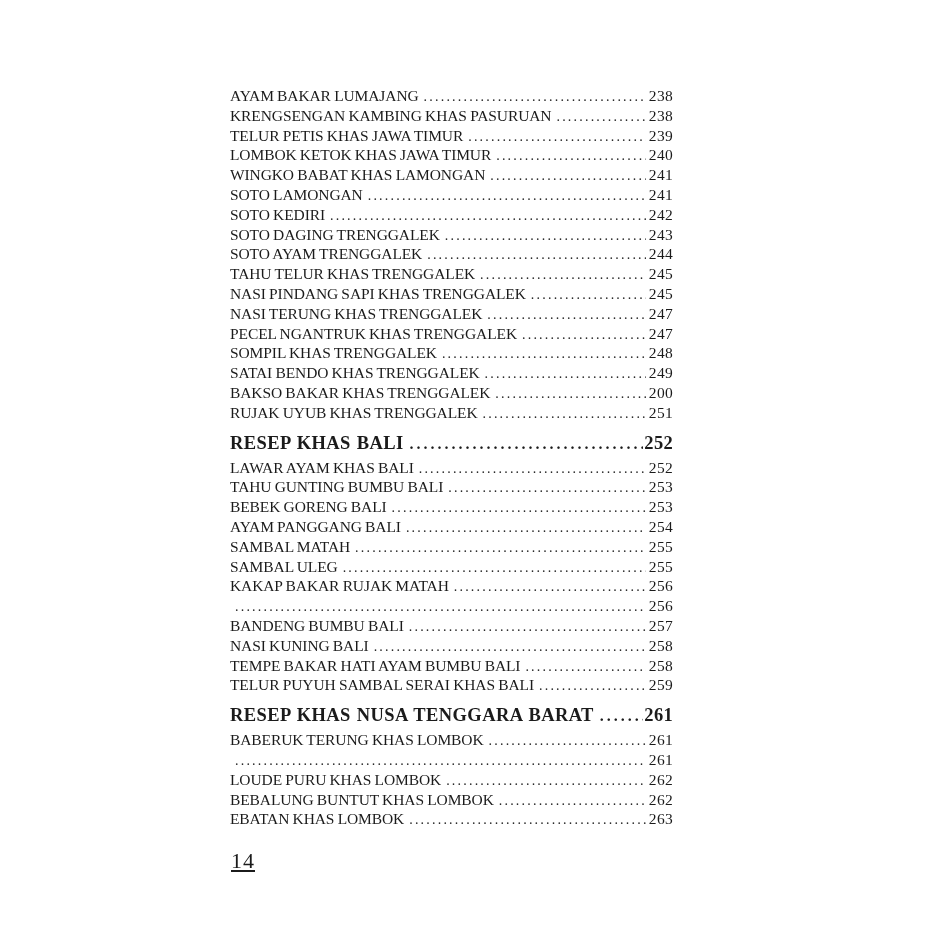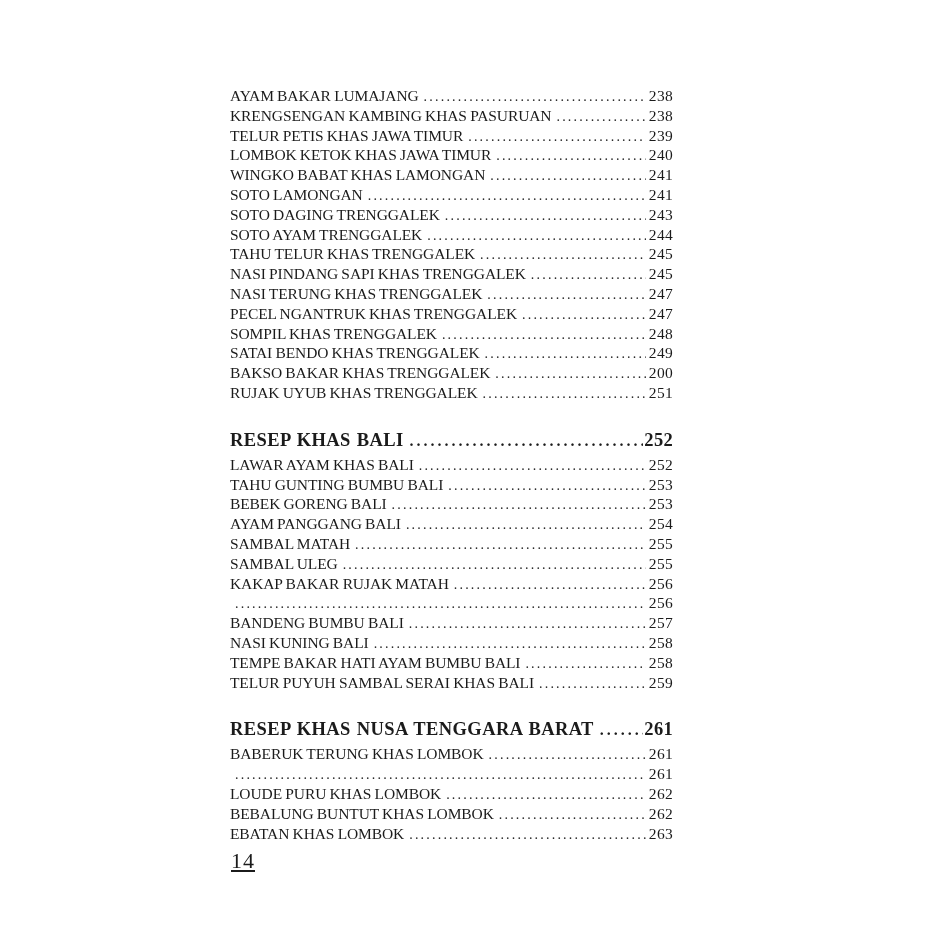--- a/index.html
+++ b/index.html
@@ -46,21 +46,21 @@
     color: #2a2a2a;
   }
   .toc-row .pagenum {
     white-space: nowrap;
     letter-spacing: 0.3px;
   }
   .toc-row.heading {
     font-size: 18.5px;
     font-weight: bold;
     line-height: 23px;
-    margin-top: 25px;
+    margin-top: 8px;
     margin-bottom: 4px;
   }
   .toc-row.heading .title {
     letter-spacing: 0.4px;
     word-spacing: 1px;
   }
   .toc-row.heading .dots::after {
     letter-spacing: 3px;
     font-weight: bold;
     font-size: 16px;
@@ -107,20 +107,25 @@
         <span class="title">WINGKO BABAT KHAS LAMONGAN</span>
         <span class="dots"></span>
         <span class="pagenum">241</span>
       </div>
       <div class="toc-row entry">
         <span class="title">SOTO LAMONGAN</span>
         <span class="dots"></span>
         <span class="pagenum">241</span>
       </div>
       <div class="toc-row entry">
+        <span class="title">SOTO KEDIRI</span>
+        <span class="dots"></span>
+        <span class="pagenum">242</span>
+      </div>
+      <div class="toc-row entry">
         <span class="title">SOTO DAGING TRENGGALEK</span>
         <span class="dots"></span>
         <span class="pagenum">243</span>
       </div>
       <div class="toc-row entry">
         <span class="title">SOTO AYAM TRENGGALEK</span>
         <span class="dots"></span>
         <span class="pagenum">244</span>
       </div>
       <div class="toc-row entry">

